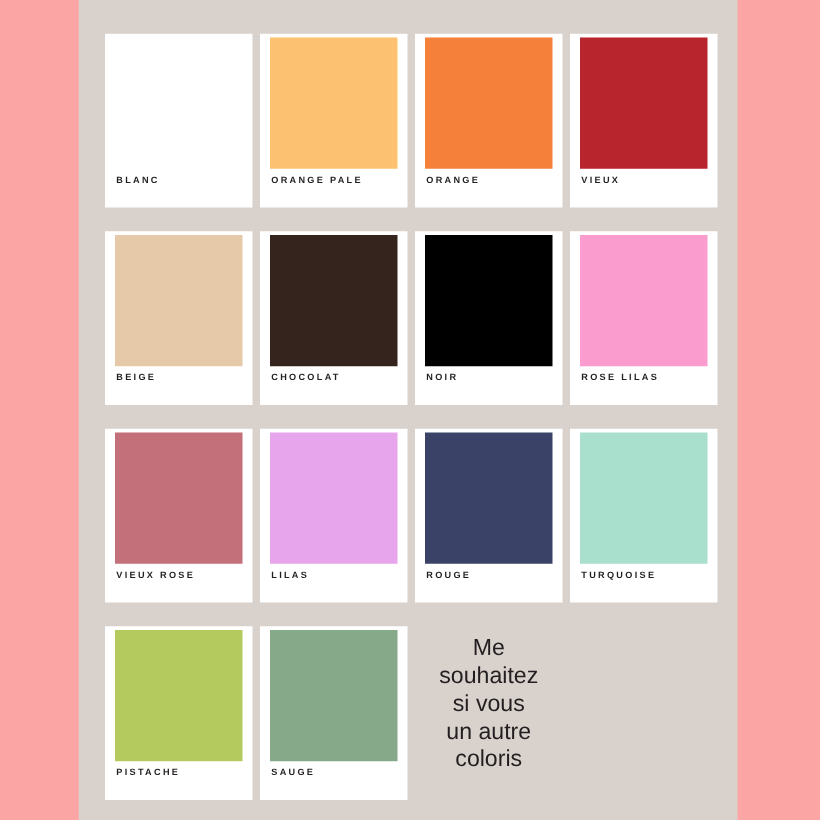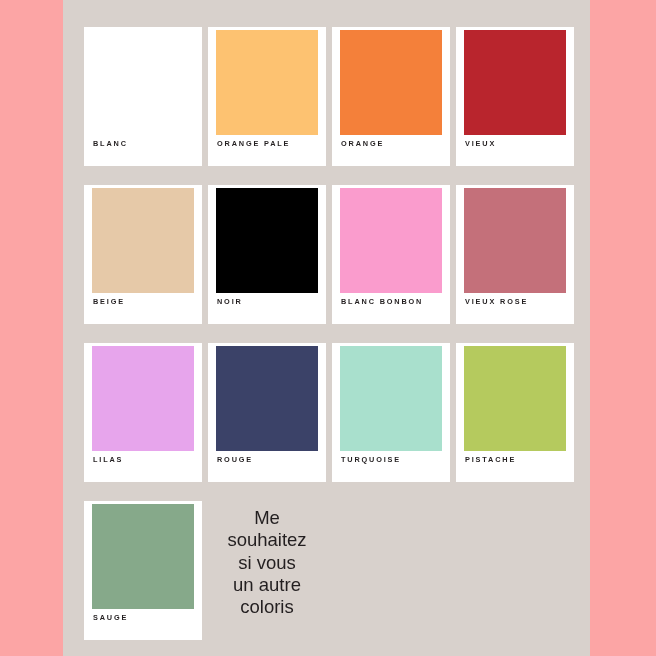--- a/index.html
+++ b/index.html
@@ -126,26 +126,30 @@
         </div>
         <div class="card">
           <div class="swatch" style="background: rgb(185, 37, 45);"></div>
           <div class="card-label">VIEUX</div>
         </div>
         <div class="card">
           <div class="swatch" style="background: rgb(230, 201, 168);"></div>
           <div class="card-label">BEIGE</div>
         </div>
         <div class="card">
+          <div class="swatch" style="background: rgb(53, 36, 30);"></div>
+          <div class="card-label">CHOCOLAT</div>
+        </div>
+        <div class="card">
           <div class="swatch" style="background: rgb(0, 0, 0);"></div>
           <div class="card-label">NOIR</div>
         </div>
         <div class="card">
           <div class="swatch" style="background: rgb(250, 156, 205);"></div>
-          <div class="card-label">BLANC BONBON</div>
+          <div class="card-label">ROSE LILAS</div>
         </div>
         <div class="card">
           <div class="swatch" style="background: rgb(196, 112, 122);"></div>
           <div class="card-label">VIEUX ROSE</div>
         </div>
         <div class="card">
           <div class="swatch" style="background: rgb(231, 165, 236);"></div>
           <div class="card-label">LILAS</div>
         </div>
         <div class="card">

